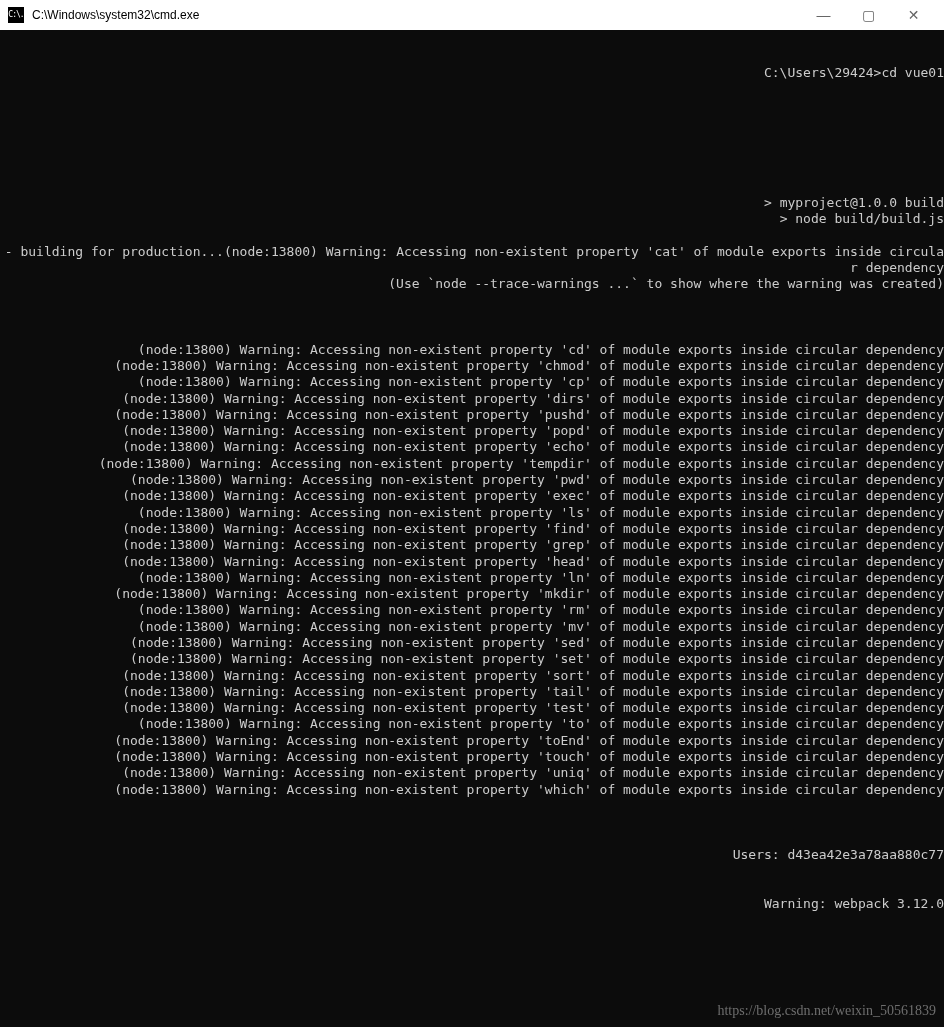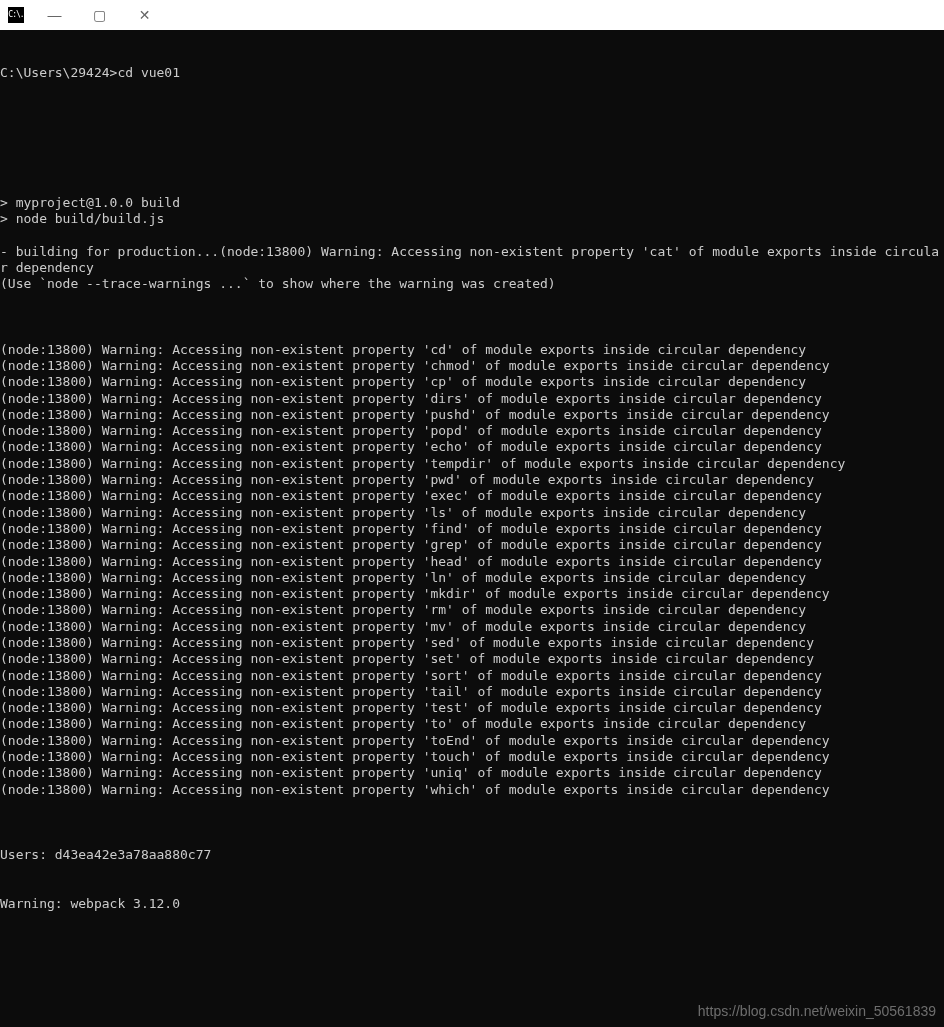--- a/index.html
+++ b/index.html
@@ -46,38 +46,39 @@
     justify-content: center;
     color: #666;
     font-size: 14px;
   }
   .terminal {
     padding: 2px 0 0 0;
     line-height: 16.3px;
     white-space: pre;
     letter-spacing: 0;
   }
-  .line { white-space: pre; }
+  .line { white-space: pre; text-align: right; }
   .prompt { color: #cccccc; }
   .cmd { color: #cccccc; }
   .watermark {
     position: absolute;
     right: 8px;
     bottom: 8px;
     color: #7f7f7f;
-    font-family: Liberation Sans, sans-serif;
+    font-family: Liberation Serif, serif;
     font-size: 14px;
     opacity: 0.85;
   }
 </style>
 </head>
 <body>
 
 <div class="titlebar">
   <span class="icon">C:\.</span>
+  <span class="title">C:\Windows\system32\cmd.exe</span>
   <span class="btn">—</span>
   <span class="btn">▢</span>
   <span class="btn">✕</span>
 </div>
 
 <div class="terminal">
   <div class="line"><span class="prompt">C:\Users\29424&gt;</span><span class="cmd">cd vue01</span></div>
   <div class="line"> </div>
 
   <div id="prebuild-block"><div class="line"> </div><div class="line">&gt; myproject@1.0.0 build</div><div class="line">&gt; node build/build.js</div><div class="line"> </div><div class="line">- building for production...(node:13800) Warning: Accessing non-existent property 'cat' of module exports inside circula</div><div class="line">r dependency</div><div class="line">(Use `node --trace-warnings ...` to show where the warning was created)</div></div>

